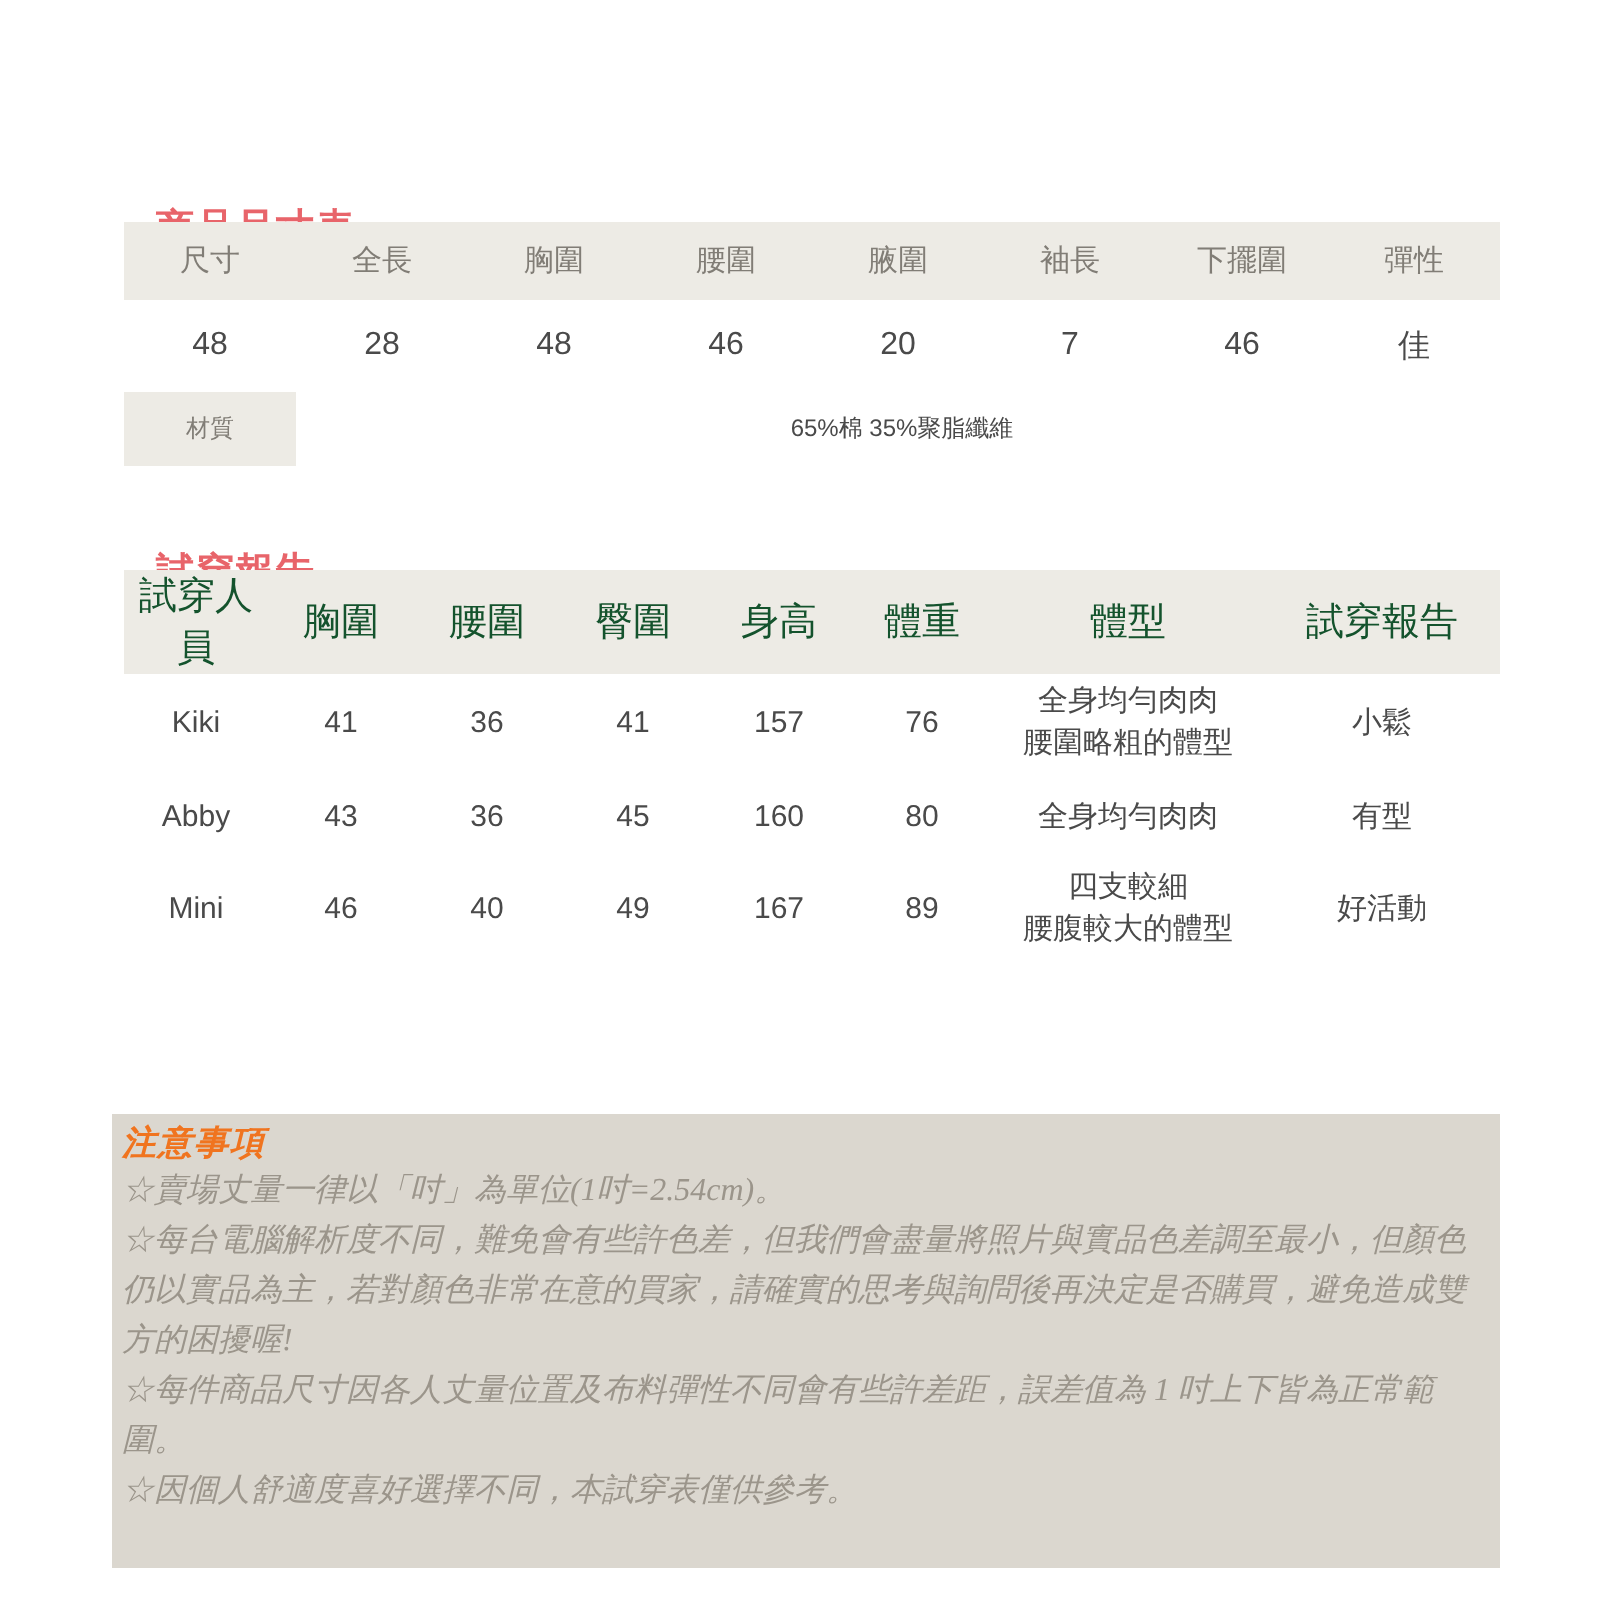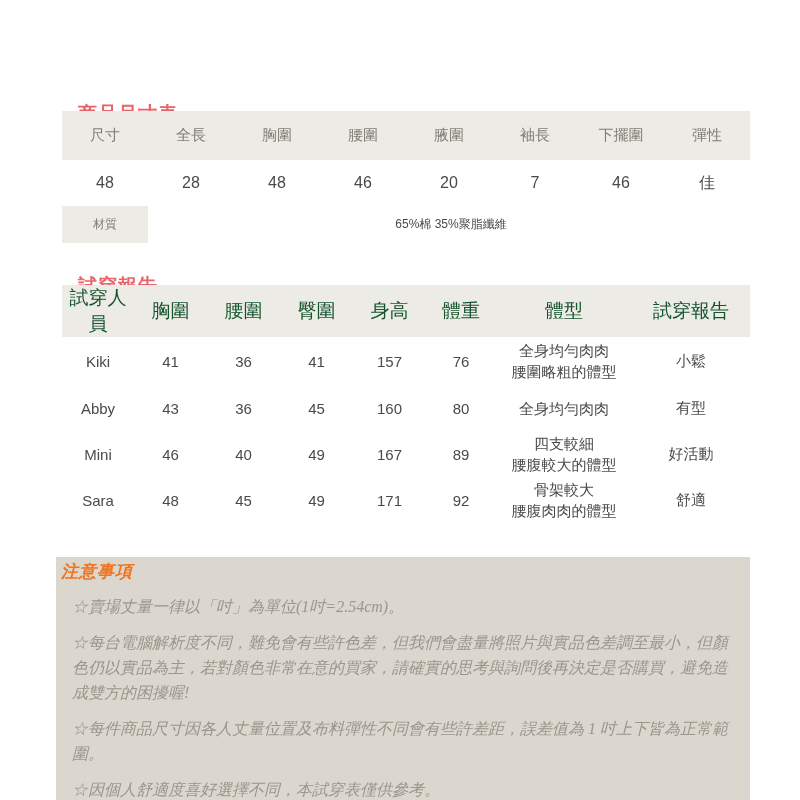--- a/index.html
+++ b/index.html
@@ -13,21 +13,21 @@
     margin:16px;font-size:19px;font-weight:bold;letter-spacing:1px;
   }
   #size-title{left:62px;top:85px;color:#e8646a;}
   #fit-title{left:62px;top:257px;color:#e8646a;}
 
   table{border-collapse:collapse;table-layout:fixed;}
   th,td{padding:0;font-weight:normal;text-align:center;vertical-align:middle;}
 
   
   #size-table{left:62px;top:111px;width:688px;}
-  #size-table thead tr{height:49px;background:#edebe5;}
+  #size-table thead tr{height:39px;background:#edebe5;}
   #size-table thead th{font-size:15px;color:#817d76;}
   #size-table .size-values-row{height:46px;}
   #size-table .size-values-row td{font-size:16px;color:#4a4a4a;}
   #size-table .material-row{height:37px;}
   #size-table .material-row th{background:#edebe5;font-size:12px;color:#817d76;}
   #size-table .material-row td{text-align:center;font-size:12px;color:#4a4a4a;padding-left:4px;}
 
   
   #fit-table{left:62px;top:285px;width:688px;}
   #fit-table thead tr{height:37px;background:#edebe5;}
@@ -40,21 +40,21 @@
   
   #notes-panel{
     left:56px;top:557px;width:684px;min-height:215px;
     background:#dbd7cf;padding:4px 5px 8px 5px;font-style:italic;
   }
   #notes-panel h3{
     margin:0;font-size:17px;line-height:22px;font-weight:bold;color:#f0741f;
     font-family:"Liberation Sans","DejaVu Sans",sans-serif;letter-spacing:1px;
   }
   #notes-panel p{
-    margin:11px;font-size:16px;line-height:25px;color:#9b958b;
+    margin:0;font-size:16px;line-height:25px;color:#9b958b;
     font-family:"Liberation Serif","DejaVu Serif",serif;
   }
 </style>
 </head>
 <body>
 
 <h2 class="abs section-title" id="size-title">商品尺寸表</h2>
 
 <table class="abs" id="size-table">
   <thead>
@@ -144,33 +144,20 @@
         <td>40</td>
         <td>49</td>
         <td>167</td>
         <td>89</td>
         <td class="body-type">
           <div>四支較細</div>
           <div>腰腹較大的體型</div>
         </td>
         <td>好活動</td>
       </tr>
-      <tr>
-        <td>Sara</td>
-        <td>48</td>
-        <td>45</td>
-        <td>49</td>
-        <td>171</td>
-        <td>92</td>
-        <td class="body-type">
-          <div>骨架較大</div>
-          <div>腰腹肉肉的體型</div>
-        </td>
-        <td>舒適</td>
-      </tr>
     </tbody>
 </table>
 
 <div class="abs" id="notes-panel">
   <h3>注意事項</h3>
   <div id="notes-list">
       <p>☆賣場丈量一律以「吋」為單位(1吋=2.54cm)。</p>
       <p>☆每台電腦解析度不同，難免會有些許色差，但我們會盡量將照片與實品色差調至最小，但顏色仍以實品為主，若對顏色非常在意的買家，請確實的思考與詢問後再決定是否購買，避免造成雙方的困擾喔!</p>
       <p>☆每件商品尺寸因各人丈量位置及布料彈性不同會有些許差距，誤差值為 1 吋上下皆為正常範圍。</p>
       <p>☆因個人舒適度喜好選擇不同，本試穿表僅供參考。</p>

